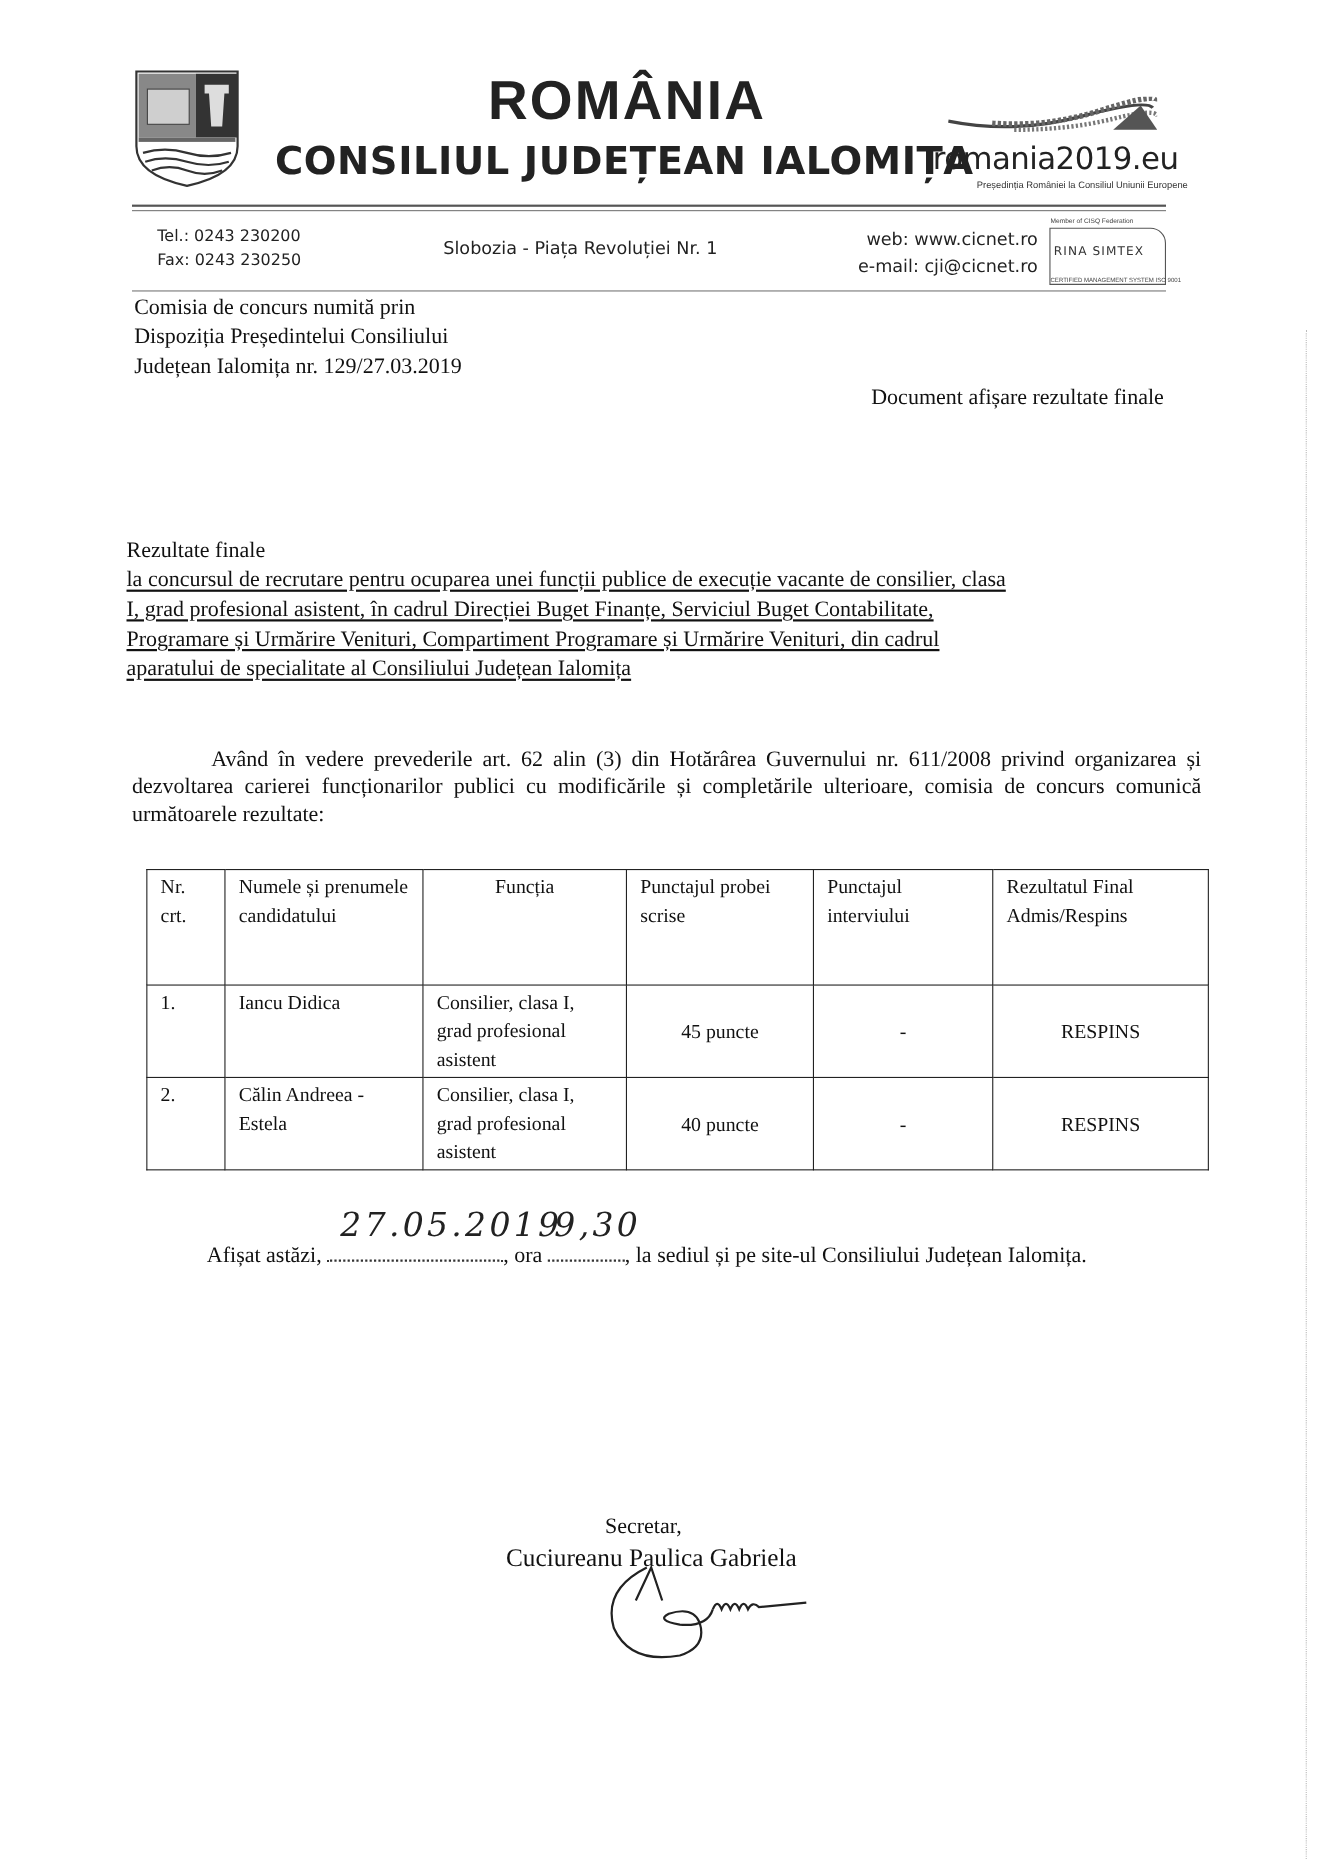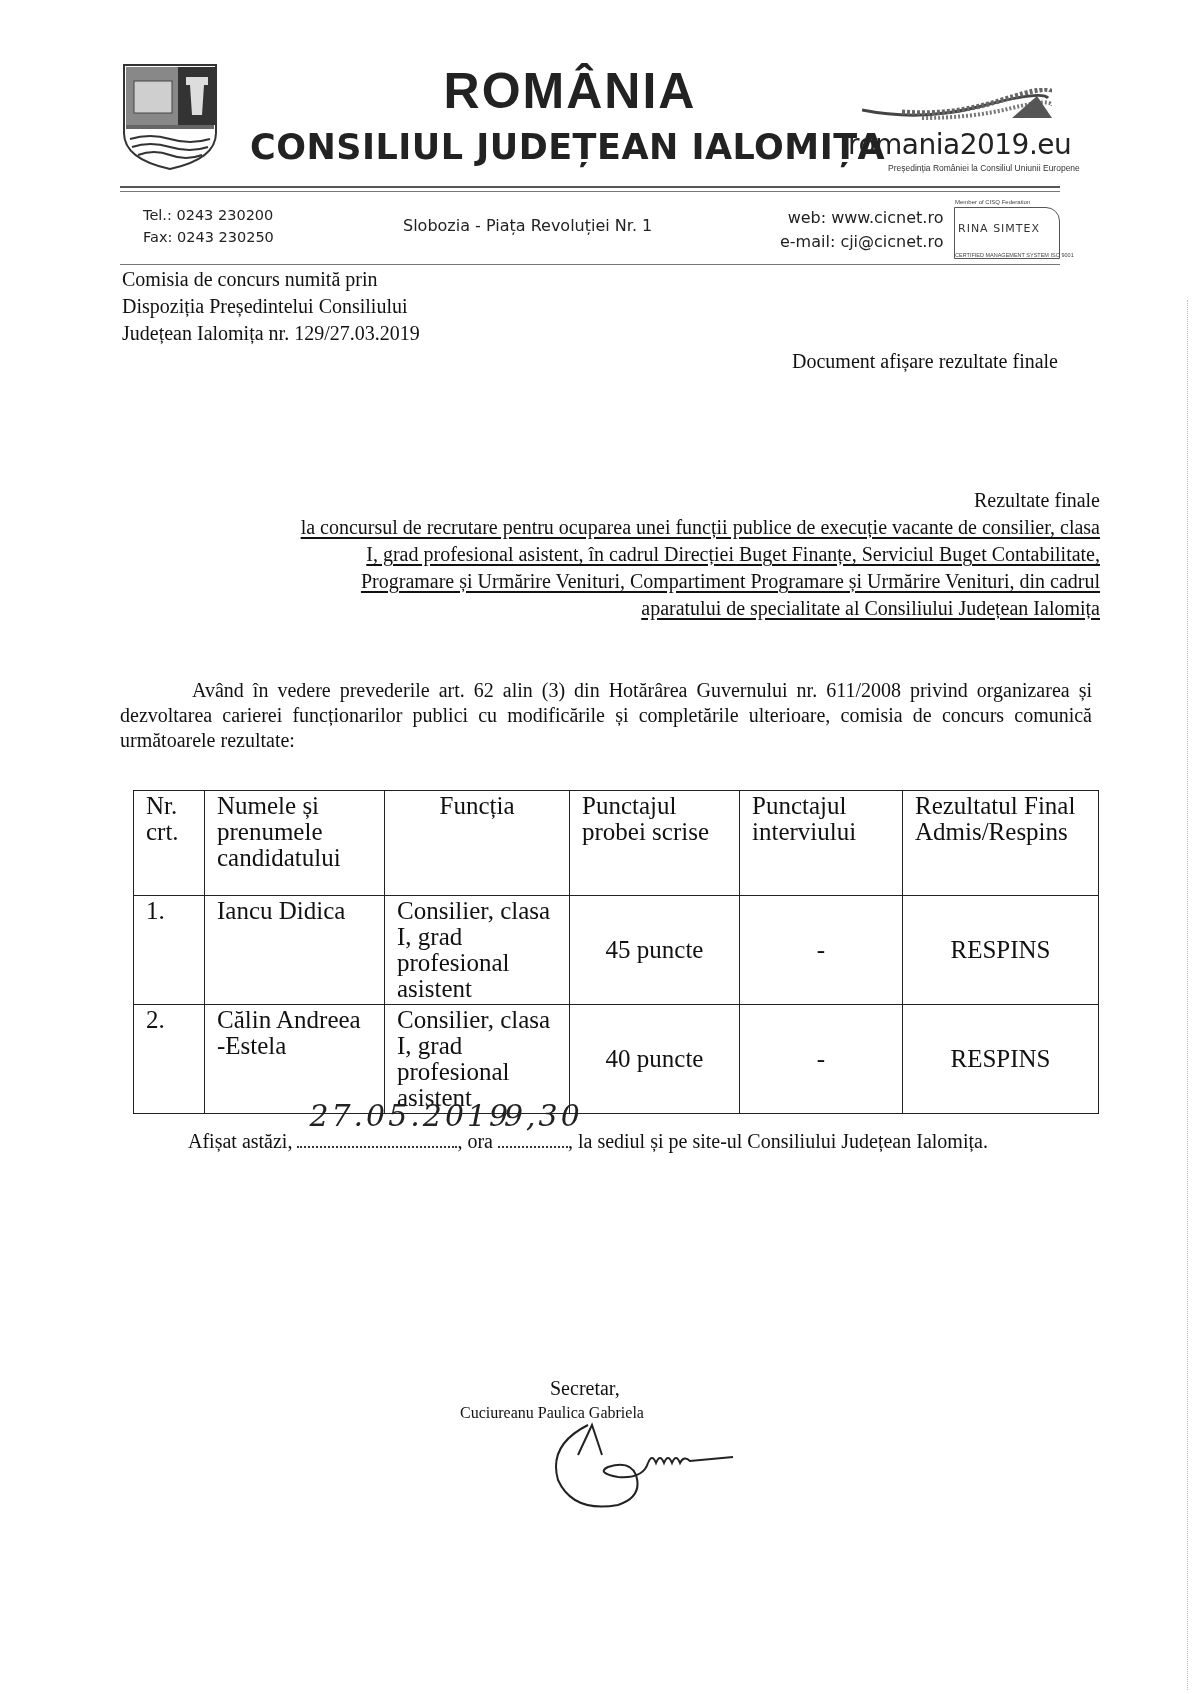--- a/index.html
+++ b/index.html
@@ -29,28 +29,28 @@
   .rina { position: absolute; left: 954px; top: 207px; width: 104px; height: 50px; border: 1px solid #555; border-radius: 0 14px 0 0; }
   .rina-top { position: absolute; left: 955px; top: 199px; font-family: "Liberation Sans", sans-serif; font-size: 6px; color: #444; }
   .rina-main { position: absolute; left: 958px; top: 222px; font-family: "DejaVu Sans", sans-serif; font-size: 11px; color: #333; letter-spacing: 1px; white-space: nowrap; }
   .rina-bottom { position: absolute; left: 955px; top: 252px; font-family: "Liberation Sans", sans-serif; font-size: 5.5px; color: #444; line-height: 7px; }
 
   
   .serif { font-family: "Liberation Serif", "DejaVu Serif", serif; color: #111; }
   .commission { position: absolute; left: 122px; top: 266px; font-size: 20px; line-height: 27px; }
   .doc-label { position: absolute; right: 142px; top: 350px; font-size: 20px; }
 
-  .heading-block { position: absolute; left: 115px; top: 487px; width: 985px; text-align: right; font-size: 20px; line-height: 27px; }
+  .heading-block { position: absolute; left: 115px; top: 487px; width: 985px; text-align: left; font-size: 20px; line-height: 27px; }
   .heading-block .u { text-decoration: underline; text-underline-offset: 3px; }
 
   .para { position: absolute; left: 120px; top: 678px; width: 972px; font-size: 20px; line-height: 25px; text-align: justify; }
   .para .indent { display: inline-block; width: 72px; }
 
   
-  table.results { position: absolute; left: 133px; top: 790px; width: 966px; border-collapse: collapse; font-size: 25px; }
+  table.results { position: absolute; left: 133px; top: 790px; width: 966px; border-collapse: collapse; font-size: 18px; }
   table.results td, table.results th { border: 1.5px solid #222; vertical-align: top; padding: 2px 12px; font-weight: normal; text-align: left; line-height: 26px; }
   table.results thead th { height: 100px; }
   table.results tbody td { height: 79px; }
   .col-nr { width: 46px; }
   .col-name { width: 155px; }
   .col-func { width: 160px; }
   .col-score { width: 145px; }
   .col-int { width: 138px; }
   .center-v { vertical-align: middle !important; text-align: center !important; }
   th.center-h { text-align: center !important; }
@@ -60,21 +60,21 @@
   .posted .indent { display: inline-block; width: 68px; }
   .dots { display: inline-block; position: relative; border-bottom: 2px dotted #333; height: 18px; vertical-align: baseline; }
   .dots.date { width: 160px; }
   .dots.time { width: 70px; }
   .hw { position: absolute; font-family: "DejaVu Serif", serif; font-style: italic; font-size: 30px; color: #222; white-space: nowrap; letter-spacing: 3px; }
   .hw.date { left: 12px; top: -26px; }
   .hw.time { left: 6px; top: -26px; }
 
   
   .sig-role { position: absolute; left: 550px; top: 1377px; font-size: 20px; }
-  .sig-name { position: absolute; left: 460px; top: 1404px; font-size: 16px; white-space: nowrap; }
+  .sig-name { position: absolute; left: 460px; top: 1404px; font-size: 23px; white-space: nowrap; }
   .signature { position: absolute; left: 548px; top: 1405px; width: 190px; height: 110px; }
 
   
   .scan-edge { position: absolute; left: 1187px; top: 300px; width: 1px; height: 1390px; border-left: 1px dotted #bbb; }
 </style>
 </head>
 <body>
 
 <div class="page">
 

